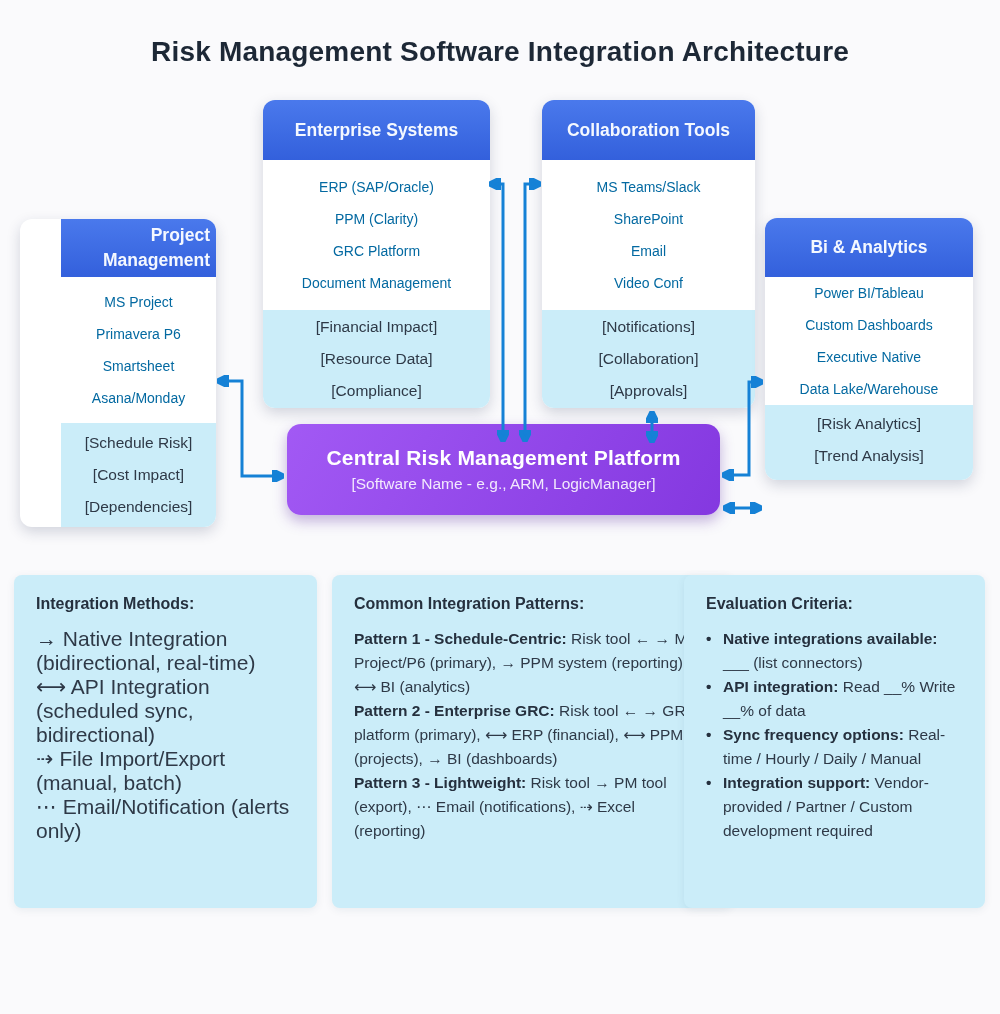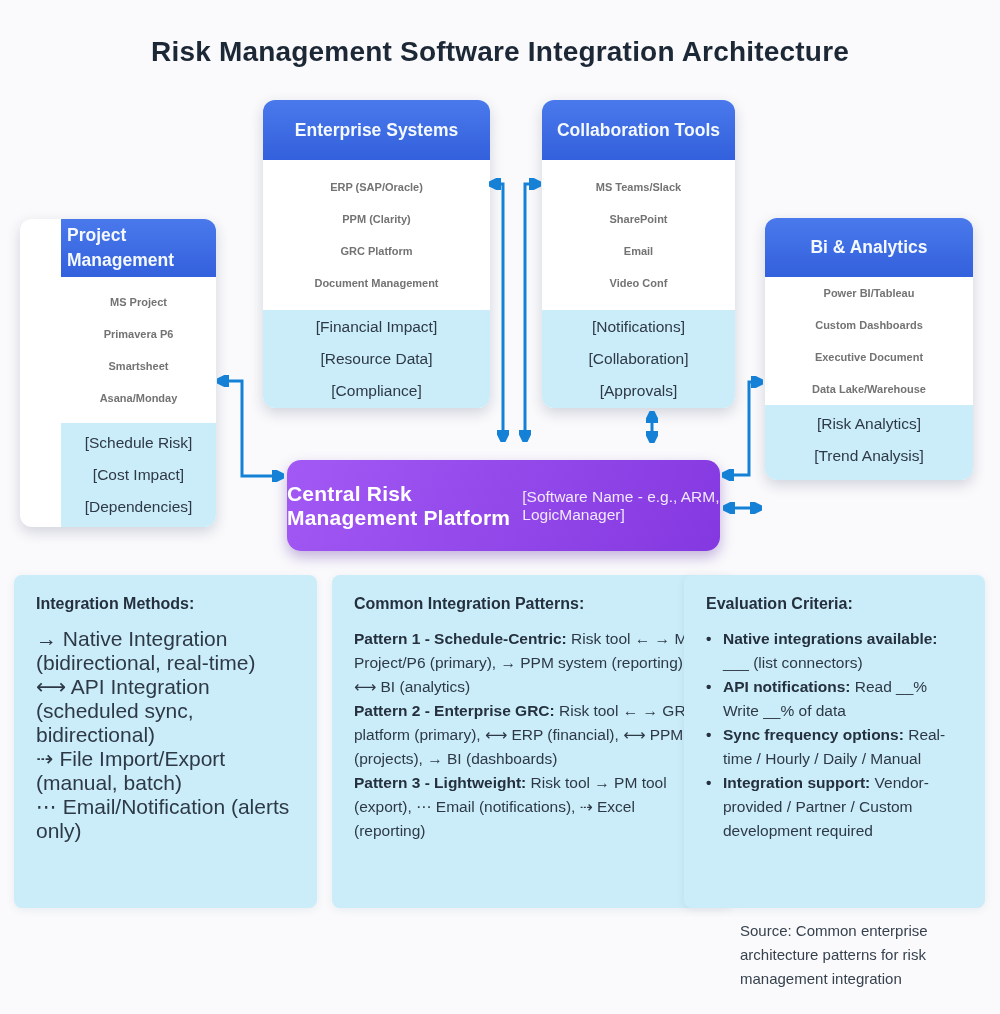--- a/index.html
+++ b/index.html
@@ -25,47 +25,47 @@
   }
   
   .sysbox{
     position:absolute;border-radius:12px;background:#fff;
     box-shadow:0 5px 14px rgba(25,40,80,.18);
     display:flex;flex-direction:column;overflow:hidden;
   }
   .sysbox .hd{
     background:linear-gradient(180deg,var(--header-blue-top),var(--header-blue-bot));
     color:#F4F8FF;display:flex;align-items:center;justify-content:center;
-    text-align:left;font-size:17.5px;font-weight:600;line-height:25px;
+    text-align:right;font-size:17.5px;font-weight:600;line-height:25px;
     flex:0 0 auto;padding:0 6px;
   }
   .sysbox .bd{display:flex;flex-direction:column;justify-content:center;flex:1 1 auto;background:#fff;}
   .sysbox .bd .row{height:32px;display:flex;align-items:center;justify-content:center;
-    font-size:11px;color:#737373;white-space:nowrap;font-weight:bold;}
+    font-size:14px;color:#0369a1;white-space:nowrap;}
   .sysbox .ft{background:var(--light-blue);display:flex;flex-direction:column;justify-content:center;flex:0 0 auto;}
   .sysbox .ft .row{height:32px;display:flex;align-items:center;justify-content:center;
     font-size:15.5px;color:#2E3947;white-space:nowrap;}
   #box-pm{left:20px;top:219px;width:196px;height:308px;padding-left:41px;}
   #box-pm .hd{height:58px;}
   #box-pm .ft{height:104px;}
   #box-es{left:263px;top:100px;width:227px;height:308px;}
   #box-es .hd{height:60px;}
   #box-es .ft{height:98px;}
-  #box-ct{left:542px;top:100px;width:193px;height:308px;}
+  #box-ct{left:542px;top:100px;width:213px;height:308px;}
   #box-ct .hd{height:60px;}
   #box-ct .ft{height:98px;}
   #box-bi{left:765px;top:218px;width:208px;height:262px;}
   #box-bi .hd{height:59px;}
   #box-bi .ft{height:101px;}
   
   .platform{
-    position:absolute;left:287px;top:460px;width:433px;height:91px;border-radius:14px;
+    position:absolute;left:287px;top:424px;width:433px;height:91px;border-radius:14px;
     background:linear-gradient(120deg,var(--purple-start),var(--purple-end));
     box-shadow:0 6px 14px rgba(90,40,160,.35);
-    display:flex;flex-direction:row;align-items:center;justify-content:center;gap:5px;
+    display:flex;flex-direction:column;align-items:center;justify-content:center;gap:5px;
     color:#fff;
   }
   .platform .t1{font-size:21px;font-weight:600;letter-spacing:.2px;}
   .platform .t2{font-size:15.5px;color:rgba(255,255,255,.88);}
   
   svg.connectors{position:absolute;left:0;top:0;pointer-events:none;z-index:6;}
   svg.connectors path{fill:none;stroke:var(--arrow-blue);stroke-width:3;}
   svg.connectors .ah{fill:var(--arrow-blue);}
   
   .panel{
@@ -138,21 +138,21 @@
       <div class="row">[Collaboration]</div>
       <div class="row">[Approvals]</div>
     </div>
   </div>
 
   <div class="sysbox" id="box-bi">
     <div class="hd">Bi &amp; Analytics</div>
     <div class="bd">
       <div class="row">Power BI/Tableau</div>
       <div class="row">Custom Dashboards</div>
-      <div class="row">Executive Document</div>
+      <div class="row">Executive Native</div>
       <div class="row">Data Lake/Warehouse</div>
     </div>
     <div class="ft">
       <div class="row">[Risk Analytics]</div>
       <div class="row">[Trend Analysis]</div>
       <div class="row">[Portfolio View]</div>
     </div>
   </div>
 
   <div class="platform">
@@ -190,27 +190,26 @@
   </div>
 
   <div class="panel bullets" id="panel-criteria">
     <div class="ptitle">Evaluation Criteria:</div>
     <div class="bullet">
       <span class="dot">•</span>
       <span class="btxt"><b>Native integrations available:</b><span> ___ (list connectors)</span></span>
     </div>
     <div class="bullet">
       <span class="dot">•</span>
-      <span class="btxt"><b>API notifications:</b><span> Read __% Write __% of data</span></span>
+      <span class="btxt"><b>API integration:</b><span> Read __% Write __% of data</span></span>
     </div>
     <div class="bullet">
       <span class="dot">•</span>
       <span class="btxt"><b>Sync frequency options:</b><span> Real-time / Hourly / Daily / Manual</span></span>
     </div>
     <div class="bullet">
       <span class="dot">•</span>
       <span class="btxt"><b>Integration support:</b><span> Vendor-provided / Partner / Custom development required</span></span>
     </div>
   </div>
 
-  <div class="source">Source: Common enterprise architecture patterns for risk management integration</div>
 
 </div>
 
 </body></html>

